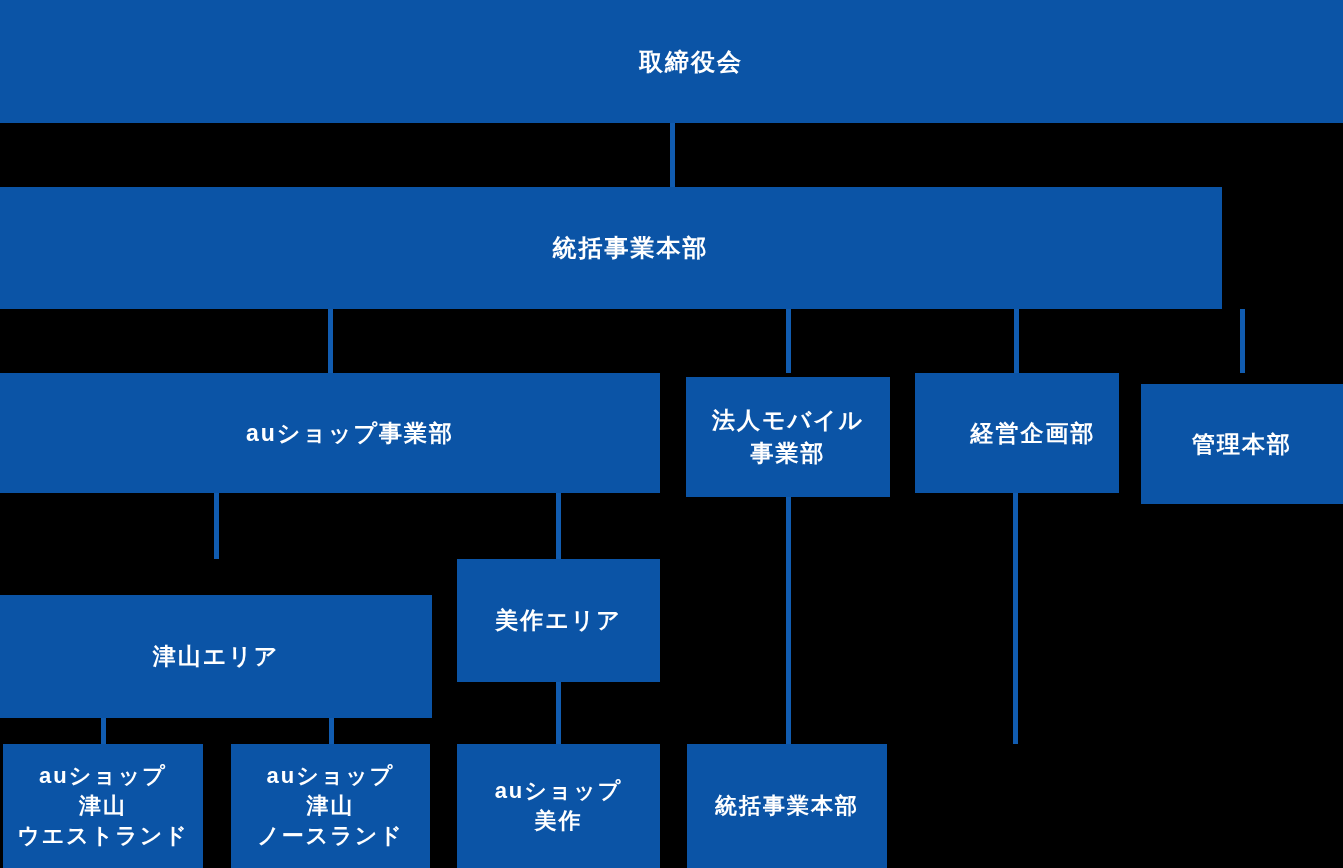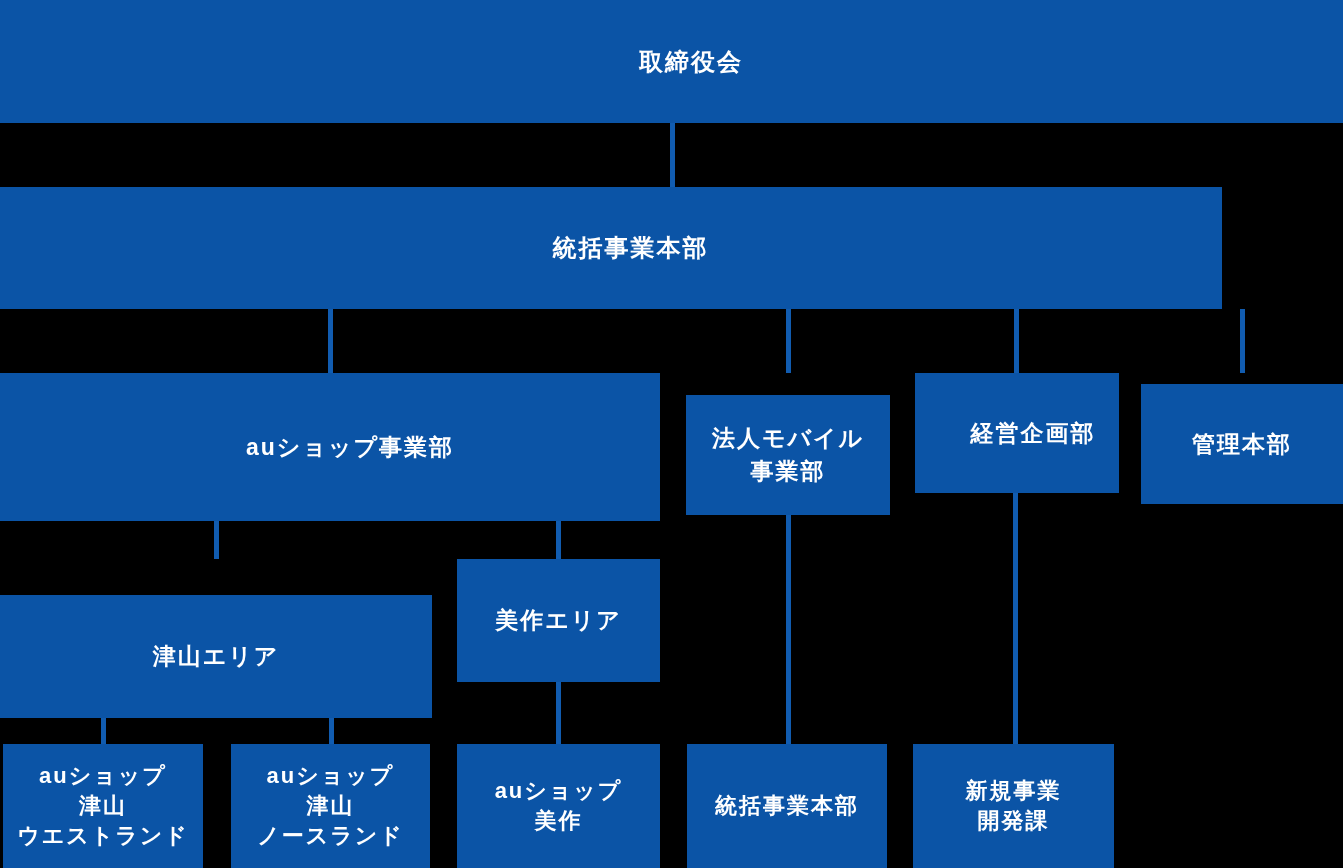--- a/index.html
+++ b/index.html
@@ -48,31 +48,29 @@
     <div class="vline" style="left: 1240px; top: 309px; height: 64px;"></div>
     <div class="vline" style="left: 214px; top: 493px; height: 66px;"></div>
     <div class="vline" style="left: 556px; top: 493px; height: 66px;"></div>
     <div class="vline" style="left: 786px; top: 493px; height: 251px;"></div>
     <div class="vline" style="left: 1013px; top: 493px; height: 251px;"></div>
     <div class="vline" style="left: 101px; top: 682px; height: 62px;"></div>
     <div class="vline" style="left: 329px; top: 682px; height: 62px;"></div>
     <div class="vline" style="left: 556px; top: 682px; height: 62px;"></div>
     <div class="box level-1" style="left: 0px; top: 0px; width: 1343px; height: 123px;"><span>取締役会</span></div>
     <div class="box level-2" style="left: 0px; top: 187px; width: 1222px; height: 122px;"><span>統括事業本部</span></div>
-    <div class="box level-3" style="left: 0px; top: 373px; width: 660px; height: 148px; padding-left: 40px;"><span>auショップ事業部</span></div>
-    <div class="box level-3" style="left: 686px; top: 395px; width: 204px; height: 120px;"><span>法人モバイル
+    <div class="box level-3" style="left: 0px; top: 373px; width: 660px; height: 120px; padding-left: 40px;"><span>auショップ事業部</span></div>
+    <div class="box level-3" style="left: 686px; top: 377px; width: 204px; height: 120px;"><span>法人モバイル
 事業部</span></div>
     <div class="box level-3" style="left: 915px; top: 373px; width: 204px; height: 120px; padding-left: 32px;"><span>経営企画部</span></div>
     <div class="box level-3" style="left: 1141px; top: 384px; width: 202px; height: 120px;"><span>管理本部</span></div>
     <div class="box level-4" style="left: 0px; top: 559px; width: 432px; height: 123px; margin-top: 36px;"><span>津山エリア</span></div>
     <div class="box level-4" style="left: 457px; top: 559px; width: 203px; height: 123px;"><span>美作エリア</span></div>
     <div class="box level-5" style="left: 3px; top: 744px; width: 200px; height: 124px;"><span>auショップ
 津山
 ウエストランド</span></div>
     <div class="box level-5" style="left: 231px; top: 744px; width: 199px; height: 124px;"><span>auショップ
 津山
 ノースランド</span></div>
     <div class="box level-5" style="left: 457px; top: 744px; width: 203px; height: 124px;"><span>auショップ
 美作</span></div>
     <div class="box level-5" style="left: 687px; top: 744px; width: 200px; height: 124px;"><span>統括事業本部</span></div>
-    <div class="box level-5" style="left: 913px; top: 744px; width: 201px; height: 124px;"><span>新規事業
-開発課</span></div>
   </div>
 
 </body></html>

